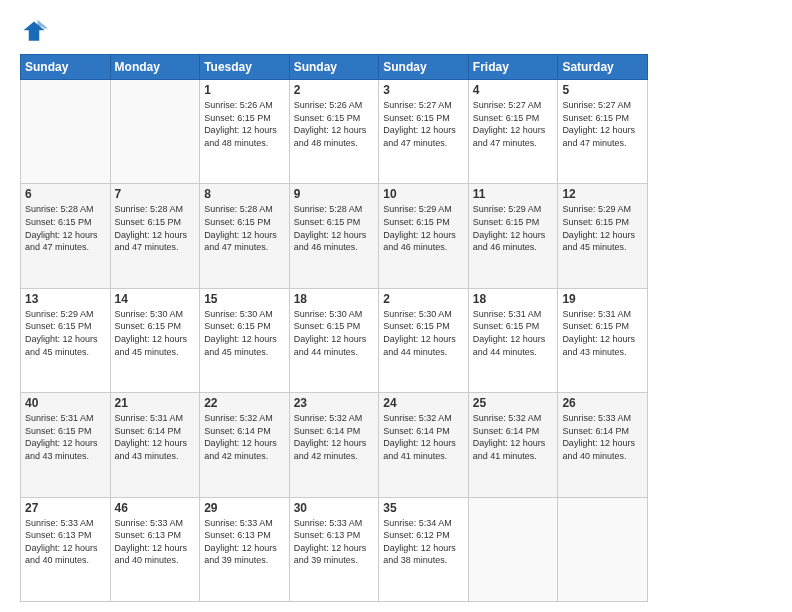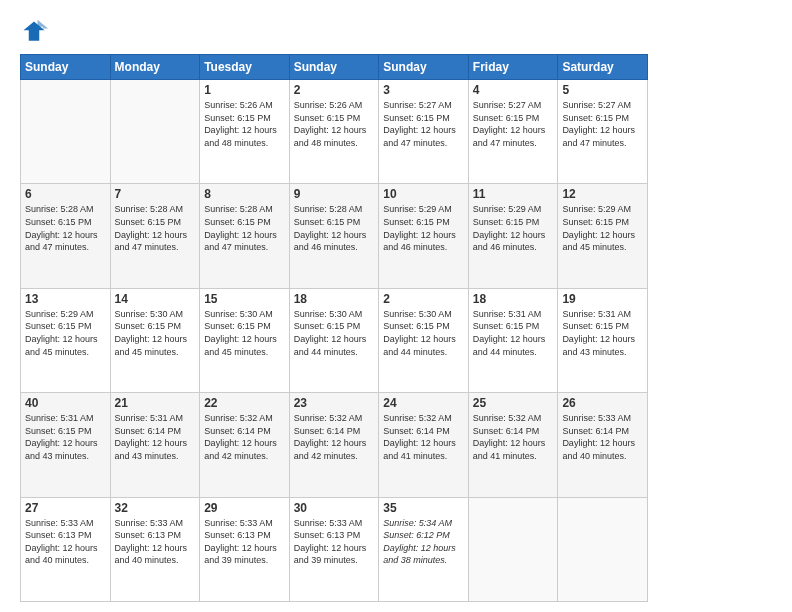--- a/index.html
+++ b/index.html
@@ -299,40 +299,40 @@
           </td>
         </tr>
         <tr>
           <td>
             <span class="day-num">27</span>
             <div class="day-info" style="white-space: pre-line;">Sunrise: 5:33 AM
 Sunset: 6:13 PM
 Daylight: 12 hours and 40 minutes.</div>
           </td>
           <td>
-            <span class="day-num">32</span>
+            <span class="day-num">46</span>
             <div class="day-info" style="white-space: pre-line;">Sunrise: 5:33 AM
 Sunset: 6:13 PM
 Daylight: 12 hours and 40 minutes.</div>
           </td>
           <td>
             <span class="day-num">29</span>
             <div class="day-info" style="white-space: pre-line;">Sunrise: 5:33 AM
 Sunset: 6:13 PM
 Daylight: 12 hours and 39 minutes.</div>
           </td>
           <td>
             <span class="day-num">30</span>
             <div class="day-info" style="white-space: pre-line;">Sunrise: 5:33 AM
 Sunset: 6:13 PM
 Daylight: 12 hours and 39 minutes.</div>
           </td>
           <td>
             <span class="day-num">35</span>
-            <div class="day-info" style="white-space: pre-line; font-style: italic;">Sunrise: 5:34 AM
+            <div class="day-info" style="white-space: pre-line;">Sunrise: 5:34 AM
 Sunset: 6:12 PM
 Daylight: 12 hours and 38 minutes.</div>
           </td>
           <td class="empty"></td>
           <td class="empty"></td>
         </tr>
       </tbody>
   </table>
 </div>
 

